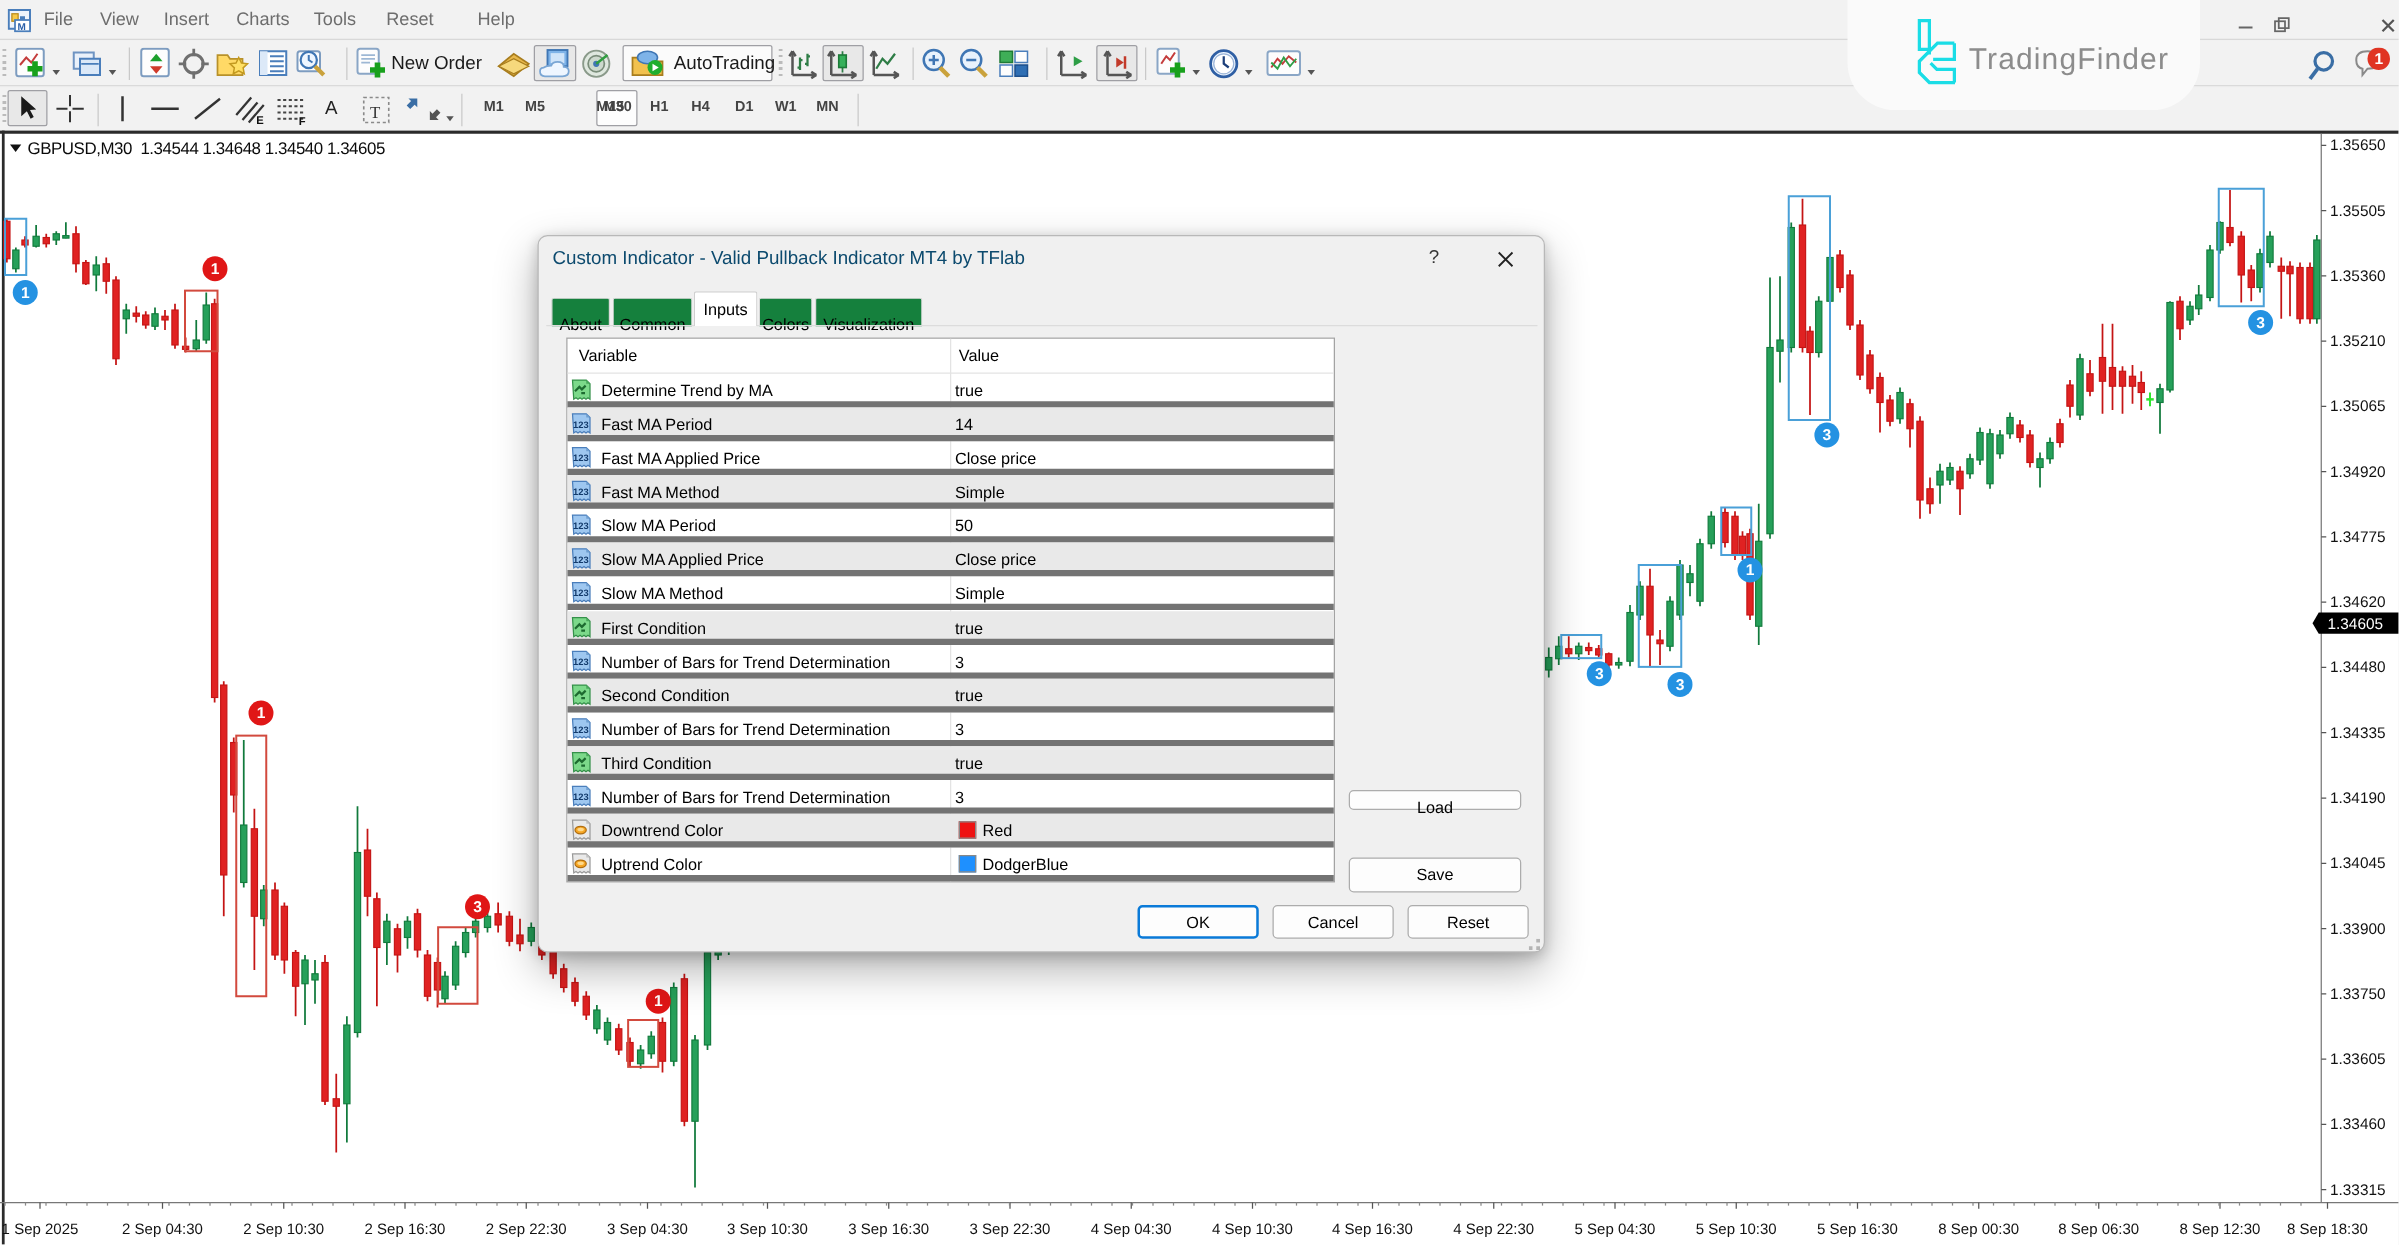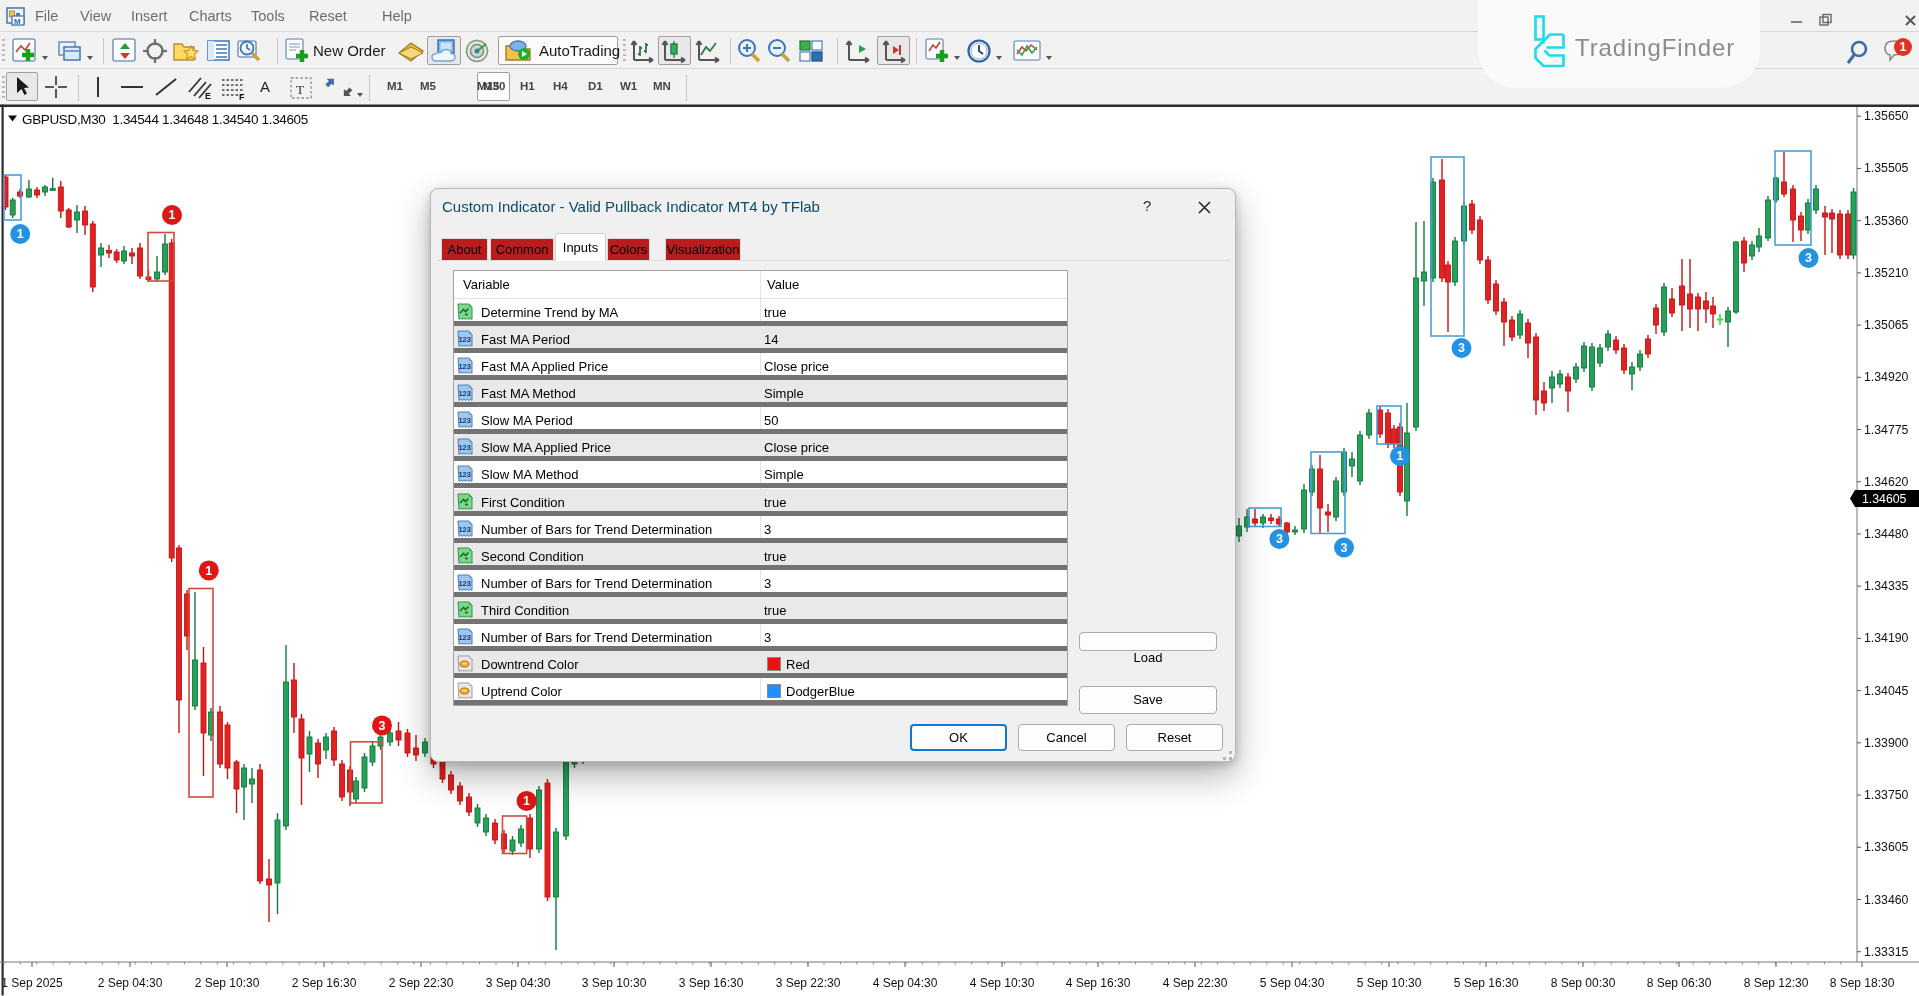--- a/index.html
+++ b/index.html
@@ -19,21 +19,21 @@
 .btnbox{position:absolute;background:#fbfbfb;border:1px solid #9f9fa4;border-radius:2px}
 .tf{position:absolute;top:10px;font-size:11.5px;font-weight:bold;color:#444}
 .tbtxt{position:absolute;top:9px;font-size:15px;color:#1a1a1a}
 
 #logopanel{position:absolute;left:1478px;top:0;width:282px;height:88px;background:#fafafa;border-radius:0 0 38px 38px}
 #logotext{position:absolute;left:1575px;top:34px;font-size:24px;color:#8c8c8c;letter-spacing:0.9px;z-index:3}
 
 #dlg{position:absolute;left:430px;top:188px;width:806px;height:574px;background:#f0f0f0;border:1px solid #b8b8b8;border-radius:8px;box-shadow:0 14px 34px rgba(0,0,0,.30),0 3px 10px rgba(0,0,0,.18);font-size:13px;color:#000}
 #dlgtitle{position:absolute;left:11px;top:9px;font-size:15px;color:#0c4a6e}
 .dbtn{position:absolute;top:8px;color:#333;font-size:15px}
-.tab{position:absolute;top:49px;height:23px;background:#b91c1c;border:1px solid #d9d9d9;border-bottom:none;padding-top:3px;font-size:13px;border-radius:2px 2px 0 0;text-align:center}
+.tab{position:absolute;top:49px;height:23px;background:#15803d;border:1px solid #d9d9d9;border-bottom:none;padding-top:13px;font-size:13px;border-radius:2px 2px 0 0;text-align:center}
 #tabactive{top:44px;height:28px;background:#fff;z-index:3;padding-top:6px;border-color:#cfcfcf}
 #tabpage{position:absolute;left:6px;top:71px;width:793px;height:643px;border-top:1px solid #dcdcdc;background:transparent}
 #tbl{position:absolute;left:22px;top:81px;width:615px;height:436px;background:#fff;border:1px solid #a3a3a3}
 #tbl .hdr{position:absolute;left:0;top:0;width:100%;height:28px;border-bottom:1px solid #e3e3e3}
 #tbl .colsep{position:absolute;left:306px;top:0;width:1px;height:434px;background:#e3e3e3}
 .trow{position:absolute;left:0;width:613px;height:27.1px;border-bottom:5px solid #737373}
 .trow.g{background:#e9e9e9}
 .rlab{position:absolute;left:27px;top:6px;white-space:nowrap}
 .rval{position:absolute;left:310px;top:6px;white-space:nowrap}
 .ricon{position:absolute;left:1.5px;top:3px;width:18px;height:20px}
@@ -893,21 +893,21 @@
 <div id="dlg">
  <div id="dlgtitle">Custom Indicator - Valid Pullback Indicator MT4 by TFlab</div>
  <span class="dbtn" style="left:712px">?</span>
  <svg class="abs" style="left:766px;top:11px" width="15" height="15" viewBox="0 0 15 15">
       <path d="M2 2 L13 13 M13 2 L2 13" stroke="#222" stroke-width="1.5"></path>
     </svg>
  <span class="tab" style="left:10px;width:47px">About</span>
  <span class="tab" style="left:59px;width:64px">Common</span>
  <span class="tab" id="tabactive" style="left:124px;width:51px">Inputs</span>
  <span class="tab" style="left:176px;width:43px">Colors</span>
- <span class="tab" style="left:234px;width:76px">Visualization</span>
+ <span class="tab" style="left:221px;width:86px">Visualization</span>
  <div id="tabpage"></div>
  <div id="tbl">
   <div class="hdr">
         <span style="position:absolute;left:9px;top:6px">Variable</span>
         <span style="position:absolute;left:313px;top:6px">Value</span>
       </div>
   <div class="colsep"></div>
   <div class="trow" style="top:28.0px">
         <svg class="ricon" viewBox="0 0 18 18">
           <path d="M2 1 h11 l3 3 v12.4 l-1.6-1.2 -1.6 1.2 -1.6-1.2 -1.6 1.2 -1.6-1.2 -1.6 1.2 -1.6-1.2 -1.8 1.2 z" fill="#7cd98a" stroke="#35914a" stroke-width="1"></path>
@@ -1045,21 +1045,21 @@
           <path d="M2 1 h11 l3 3 v12.4 l-1.6-1.2 -1.6 1.2 -1.6-1.2 -1.6 1.2 -1.6-1.2 -1.6 1.2 -1.6-1.2 -1.8 1.2 z" fill="#e9e9e9" stroke="#9a9a9a" stroke-width="1"></path>
           <path d="M13 1 l3 3 h-3 z" fill="#c2c2c2"></path>
           <ellipse cx="8.5" cy="9" rx="4.5" ry="3" fill="#f6a623" stroke="#b06d10" stroke-width="1"></ellipse>
           <ellipse cx="8.5" cy="8.6" rx="2.6" ry="1.4" fill="#ffd98a"></ellipse>
         </svg>
         <span class="rlab">Uptrend Color</span>
         <span class="sw" style="left:313px;background:#1e90ff"></span>
         <span class="rval" style="left:332px">DodgerBlue</span>
       </div>
  </div>
- <div class="wbtn" style="left:648px;top:443px;width:138px;height:16px;padding-top:17px">Load</div>
+ <div class="wbtn" style="left:648px;top:443px;width:138px;height:16px;padding-top:5px">Load</div>
  <div class="wbtn" style="left:648px;top:497px;width:138px;height:28px;padding-top:5px">Save</div>
  <div class="wbtn" style="left:479px;top:535px;width:97px;height:27px;padding-top:4px;border:2px solid #0a7ad8">OK</div>
  <div class="wbtn" style="left:587px;top:535px;width:97px;height:27px;padding-top:5px">Cancel</div>
  <div class="wbtn" style="left:695px;top:535px;width:97px;height:27px;padding-top:5px">Reset</div>
  <svg class="abs" style="left:792px;top:562px" width="10" height="10">
       <g fill="#b5b5b5">
         <rect x="6" y="0" width="3" height="3"></rect>
         <rect x="6" y="6" width="3" height="3"></rect>
         <rect x="0" y="6" width="3" height="3"></rect>
       </g>

